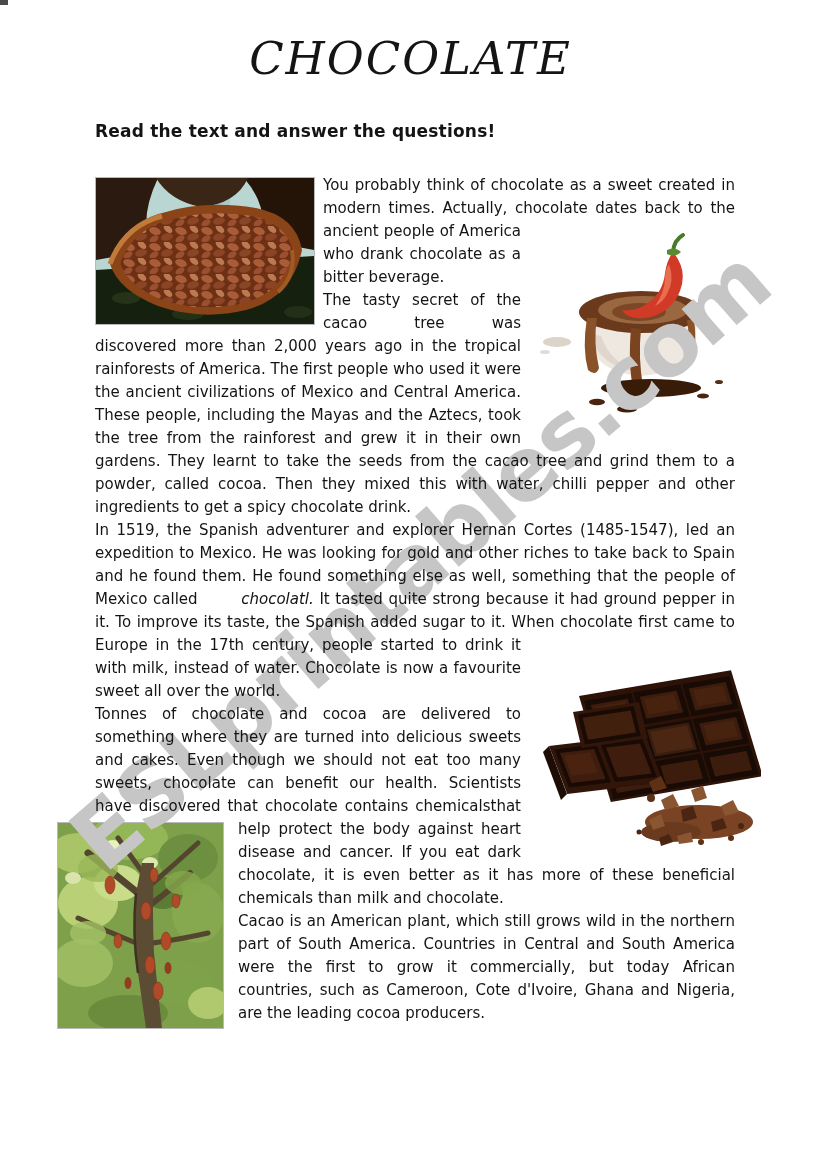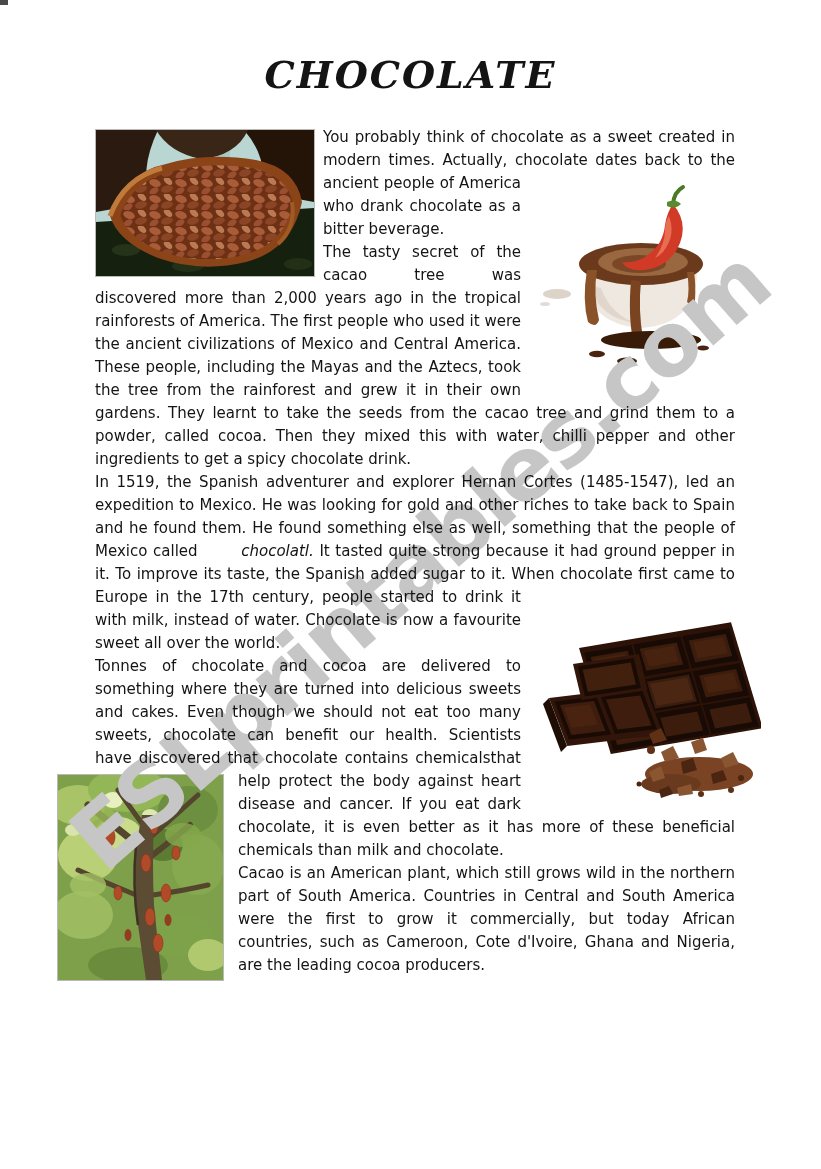--- a/index.html
+++ b/index.html
@@ -1,21 +1,21 @@
 <!DOCTYPE html>
 <html><head>
 <meta charset="utf-8">
 <style>
   html,body{margin:0;padding:0;background:#e8e8e8;}
   .page{position:relative;width:821px;height:1169px;background:#ffffff;margin:0 auto;
         overflow:hidden;font-family:"DejaVu Sans",sans-serif;color:#141414;}
   .corner{position:absolute;left:0;top:0;width:8px;height:5px;background:#4a4a4a;}
-  .title{margin:0;padding-top:56px;text-align:center;
-         font-family:"DejaVu Serif",serif;font-style:italic;font-weight:bold;
-         font-size:38px;line-height:1;letter-spacing:2px;position:relative;z-index:2;}
+  .title{margin:0;padding-top:36px;text-align:center;
+         font-family:"DejaVu Serif",serif;font-style:italic;font-weight:normal;
+         font-size:45px;line-height:1;letter-spacing:2px;position:relative;z-index:2;}
   .instruction{margin:40px 0 0 95px;font-weight:bold;font-size:17px;line-height:21px;
                letter-spacing:.2px;position:relative;z-index:2;}
   .article{margin:32px 86px 0 95px;font-size:15px;line-height:23px;
            text-align:justify;}
   .seg{position:relative;z-index:2;}
   em.seg{font-style:italic;margin-left:38px;}
   .photo{position:relative;z-index:0;display:block;}
   .photo svg{display:block;width:100%;height:100%;}
   .photo.beans{float:left;width:218px;height:146px;margin:3px 8px 6px 0;border:1px solid #b9b9b9;}
   .photo.chili{float:right;width:218px;height:200px;margin:4px -14px 8px 10px;}
@@ -29,20 +29,21 @@
 </head>
 <body>
 
 <div class="page">
   <div class="corner"></div>
 
   <div class="watermark">ESLprintables.com</div>
 
   <h1 class="title">CHOCOLATE</h1>
 
+  <div class="instruction">Read the text and answer the questions!</div>
 
   <div class="article">
 
     
     <span class="photo beans" role="img" aria-label="Hands holding a split cacao pod full of cacao beans">
       <svg viewBox="0 0 218 146" preserveAspectRatio="none">
         <rect width="218" height="146" fill="#b9d6d2"></rect>
         <rect x="30" width="18" height="95" fill="#cfe6e2"></rect>
         <rect x="120" width="14" height="95" fill="#a9c9c6"></rect>
         <rect x="172" width="20" height="95" fill="#c4ded9"></rect>

